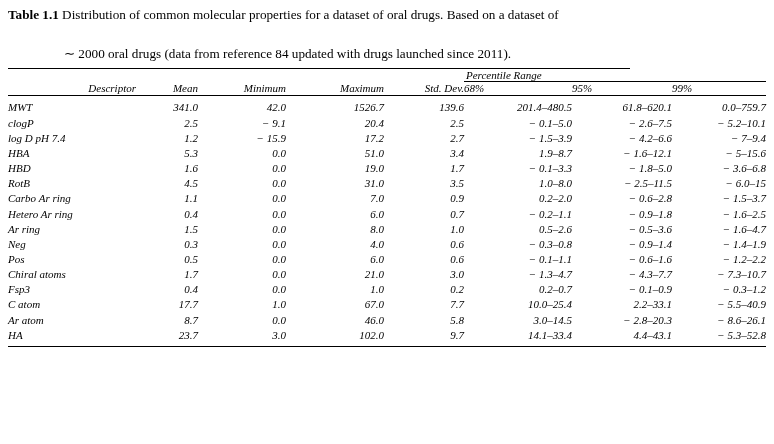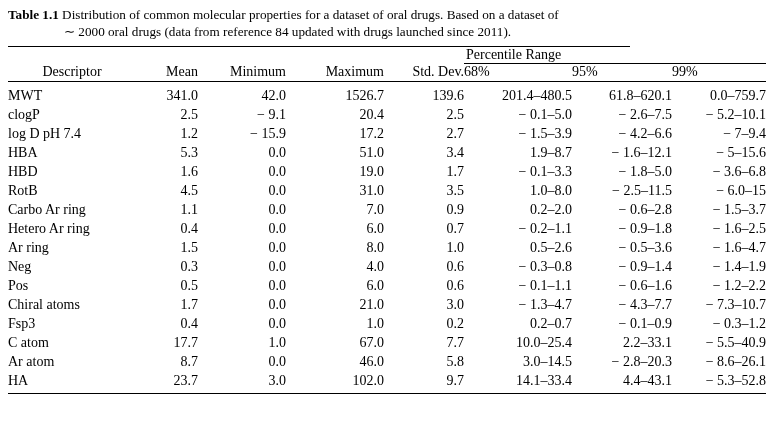--- a/index.html
+++ b/index.html
@@ -25,30 +25,32 @@
     line-height: 1.32;
     margin: 0 0 5px 0;
     text-align: left;
   }
   .caption .cap-label {
     font-weight: bold;
   }
   .caption .cap-line2 {
     display: block;
     padding-left: 56px;
+    margin-top: 22px;
   }
   .rule-top {
     border-top: 1.6px solid #000;
     margin: 0 0 0 0;
   }
   table.data {
     border-collapse: collapse;
     width: 758px;
-    font-size: 14px;
+    font-size: 11px;
     table-layout: fixed;
+    font-style: italic;
   }
   table.data th, table.data td {
     padding: 0;
     vertical-align: bottom;
     font-weight: normal;
     white-space: nowrap;
   }
   
   col.c-desc  { width: 128px; }
   col.c-mean  { width: 62px; }
@@ -81,21 +83,21 @@
   .spacer-row td { height: 5px; }
   tbody.body-rows td {
     padding-top: 0.6px;
     padding-bottom: 0.6px;
     line-height: 1.27;
   }
   .num { text-align: right; padding-right: 10px; }
   .desc { text-align: left; padding-left: 2px; }
   .pct { text-align: right; padding-left: 2px; }
   .head-num { text-align: right; padding-right: 10px; }
-  .head-desc { text-align: center; padding-left: 2px; }
+  .head-desc { text-align: right; padding-left: 2px; }
   .head-pct { text-align: left; padding-left: 2px; }
   .rule-bottom {
     border-top: 1.6px solid #000;
     width: 758px;
     margin-top: 3px;
   }
 </style>
 </head>
 <body>
 

